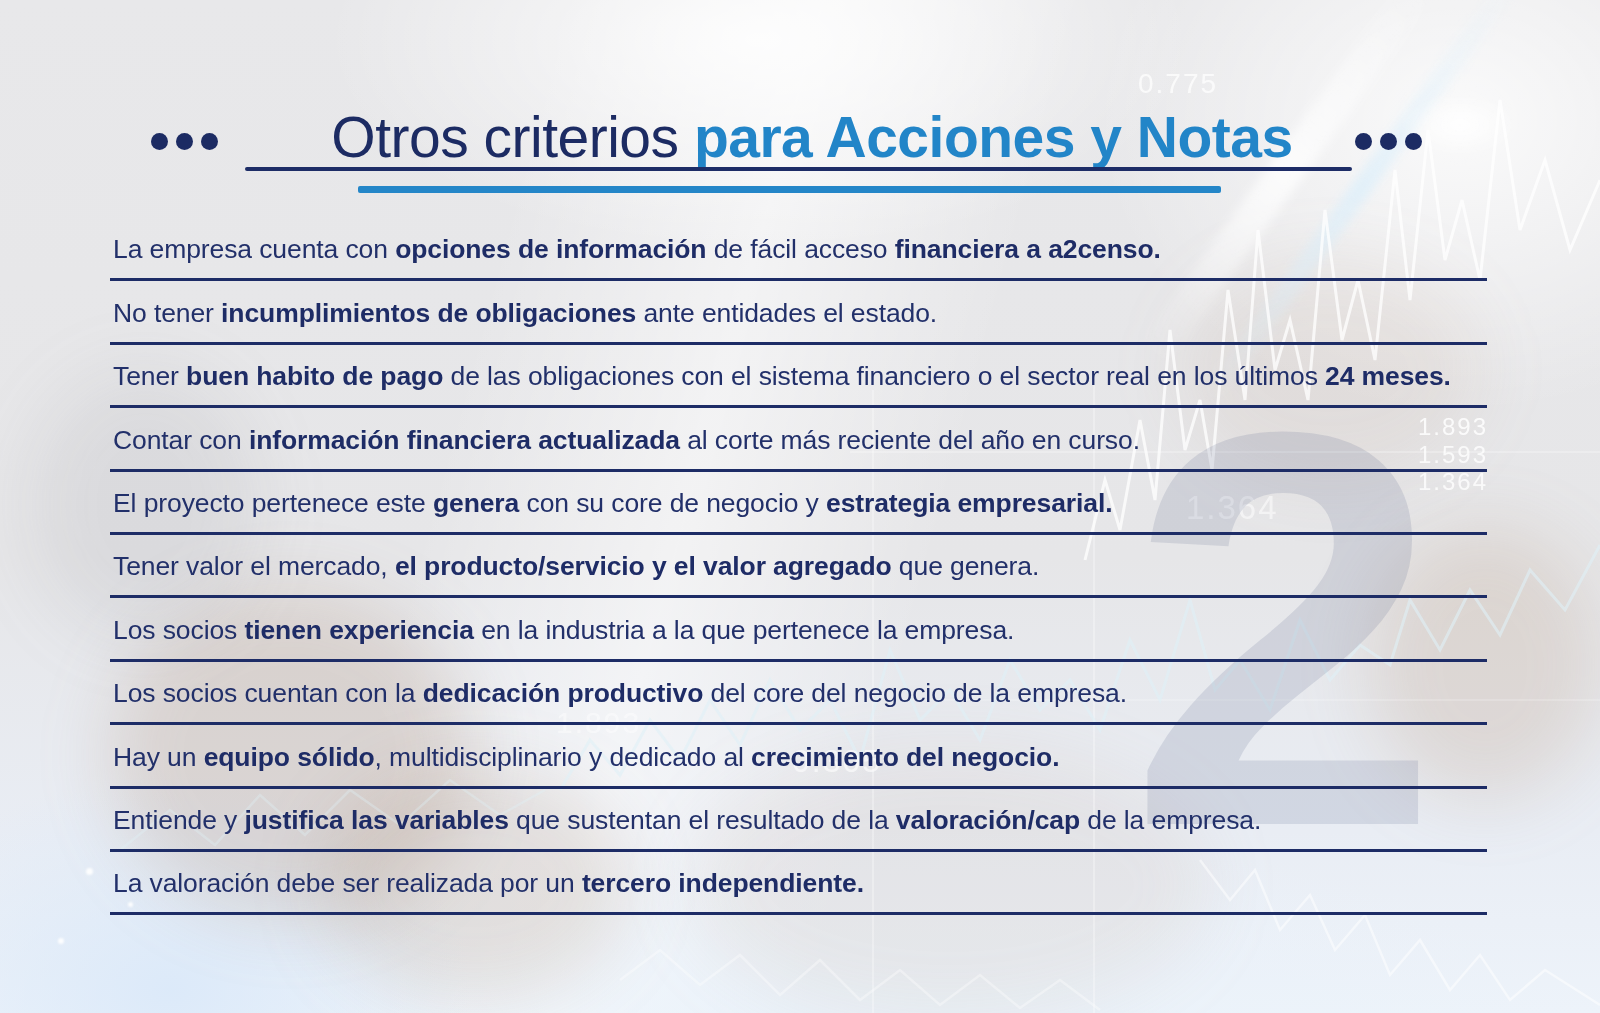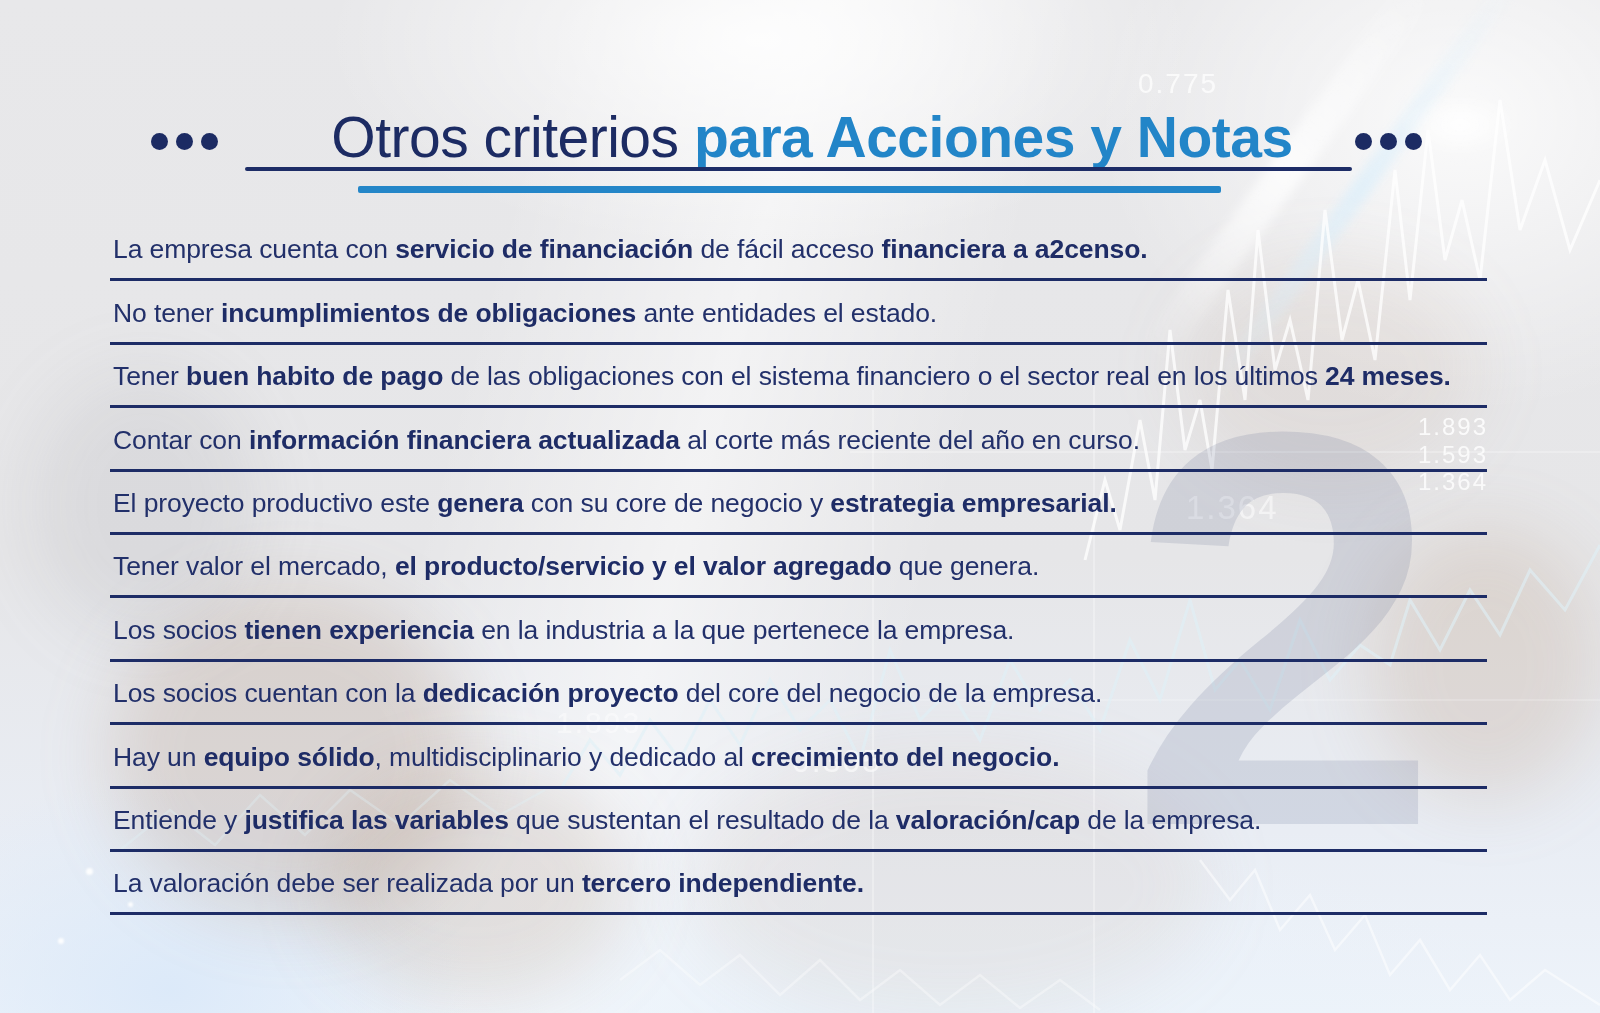--- a/index.html
+++ b/index.html
@@ -118,42 +118,42 @@
         <i></i>
         <i></i>
         <i></i>
       </span>
     <div class="rule rule-navy"></div>
     <div class="rule rule-blue"></div>
   </div>
 
   <main class="criteria-list">
       <div class="row">
-        <p class="row-text"><span>La empresa cuenta con </span><span class="b">servicio de financiación</span><span> de fácil acceso </span><span class="b">financiera a a2censo.</span></p>
+        <p class="row-text"><span>La empresa cuenta con </span><span class="b">opciones de información</span><span> de fácil acceso </span><span class="b">financiera a a2censo.</span></p>
       </div>
       <div class="row">
         <p class="row-text"><span>No tener </span><span class="b">incumplimientos de obligaciones</span><span> ante entidades el estado.</span></p>
       </div>
       <div class="row">
         <p class="row-text"><span>Tener </span><span class="b">buen habito de pago</span><span> de las obligaciones con el sistema financiero o el sector real en los últimos </span><span class="b">24 meses.</span></p>
       </div>
       <div class="row">
         <p class="row-text"><span>Contar con </span><span class="b">información financiera actualizada</span><span> al corte más reciente del año en curso.</span></p>
       </div>
       <div class="row">
-        <p class="row-text"><span>El proyecto productivo este </span><span class="b">genera</span><span> con su core de negocio y </span><span class="b">estrategia empresarial.</span></p>
+        <p class="row-text"><span>El proyecto pertenece este </span><span class="b">genera</span><span> con su core de negocio y </span><span class="b">estrategia empresarial.</span></p>
       </div>
       <div class="row">
         <p class="row-text"><span>Tener valor el mercado, </span><span class="b">el producto/servicio y el valor agregado</span><span> que genera.</span></p>
       </div>
       <div class="row">
         <p class="row-text"><span>Los socios </span><span class="b">tienen experiencia</span><span> en la industria a la que pertenece la empresa.</span></p>
       </div>
       <div class="row">
-        <p class="row-text"><span>Los socios cuentan con la </span><span class="b">dedicación proyecto</span><span> del core del negocio de la empresa.</span></p>
+        <p class="row-text"><span>Los socios cuentan con la </span><span class="b">dedicación productivo</span><span> del core del negocio de la empresa.</span></p>
       </div>
       <div class="row">
         <p class="row-text"><span>Hay un </span><span class="b">equipo sólido</span><span>, multidisciplinario y dedicado al </span><span class="b">crecimiento del negocio.</span></p>
       </div>
       <div class="row">
         <p class="row-text"><span>Entiende y </span><span class="b">justifica las variables</span><span> que sustentan el resultado de la </span><span class="b">valoración/cap</span><span> de la empresa.</span></p>
       </div>
       <div class="row">
         <p class="row-text"><span>La valoración debe ser realizada por un </span><span class="b">tercero independiente.</span></p>
       </div>

